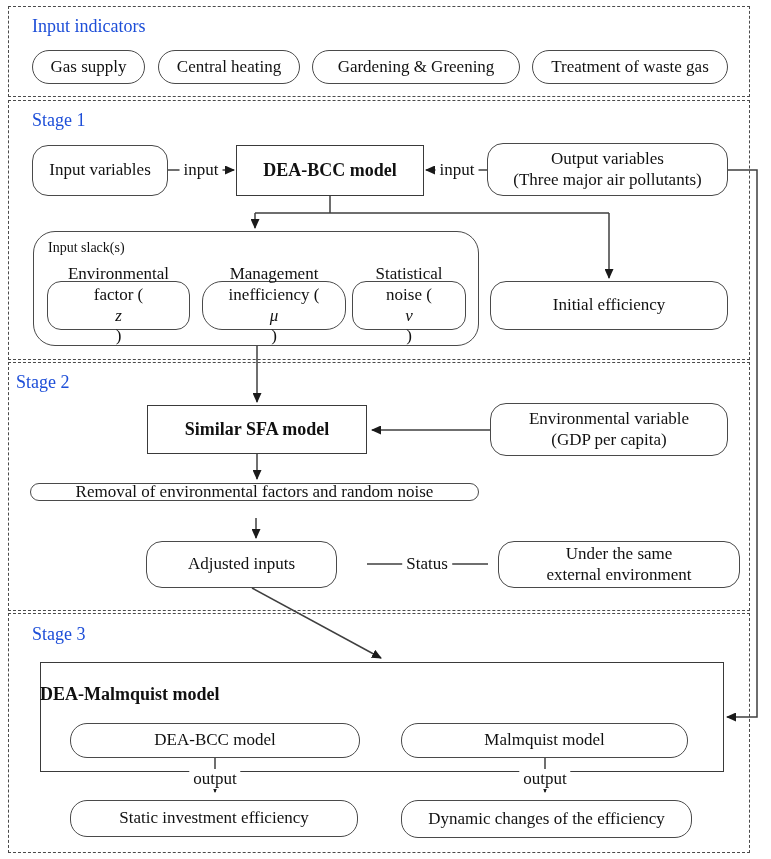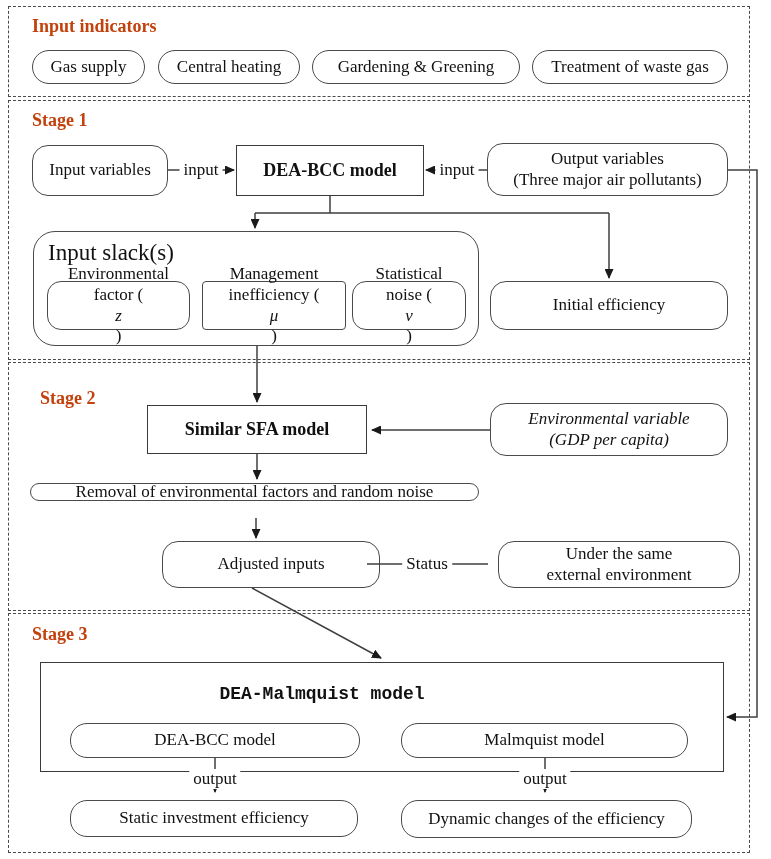--- a/index.html
+++ b/index.html
@@ -1,50 +1,50 @@
 <!DOCTYPE html>
 <html><head>
 <meta charset="utf-8">
 <style>
   html,body{margin:0;padding:0;background:#fff;}
   body{font-family:"Liberation Serif","DejaVu Serif",serif;color:#111;}
   .canvas{position:relative;width:771px;height:859px;background:#fff;overflow:hidden;}
   .dashed-sec{position:absolute;border:1px dashed #4a4a4a;background:none;}
-  .sec-title{position:absolute;font-weight:bold;font-size:18px;color:#c2410c;}
+  .sec-title{position:absolute;font-weight:normal;font-size:18px;color:#1d4ed8;}
   .box{position:absolute;background:#fff;border:1.5px solid #4a4a4a;display:flex;
        flex-direction:column;align-items:center;justify-content:center;
        text-align:center;font-size:17px;line-height:1.22;z-index:3;box-sizing:border-box;}
   .rounded{border-radius:16px;}
   .pill{border-radius:17px;}
   .rect{border-radius:0;border-color:#3a3a3a;font-weight:bold;}
   .container-box{position:absolute;background:#fff;border:1.5px solid #4a4a4a;
        border-radius:22px;z-index:2;box-sizing:border-box;}
   .container-rect{position:absolute;background:#fff;border:1.5px solid #3a3a3a;
        z-index:2;box-sizing:border-box;}
-  .inner-label{position:absolute;font-size:23px;z-index:3;}
+  .inner-label{position:absolute;font-size:14px;z-index:3;}
   .bold{font-weight:bold;}
   svg.wires{position:absolute;left:0;top:0;z-index:4;pointer-events:none;}
   .wire-label{position:absolute;z-index:5;background:#fff;padding:0 4px;font-size:17px;
        transform:translate(-50%,-50%);white-space:nowrap;}
   .var-italic{font-style:italic;}
   .two-line span{display:block;}
 </style>
 </head>
 <body>
 
 <div class="canvas">
 
   <div class="dashed-sec" style="left:8px;top:6px;width:740px;height:89px;"></div>
   <div class="dashed-sec" style="left:8px;top:100px;width:740px;height:258px;"></div>
   <div class="dashed-sec" style="left:8px;top:362px;width:740px;height:247px;"></div>
   <div class="dashed-sec" style="left:8px;top:613px;width:740px;height:238px;"></div>
 
   <div class="sec-title" style="left:32px;top:16px;">Input indicators</div>
   <div class="sec-title" style="left:32px;top:110px;">Stage 1</div>
-  <div class="sec-title" style="left:40px;top:372px;margin-top:16px;">Stage 2</div>
+  <div class="sec-title" style="left:16px;top:372px;">Stage 2</div>
   <div class="sec-title" style="left:32px;top:624px;">Stage 3</div>
 
   <div class="box pill" style="left:32px;top:50px;width:113px;height:34px;">Gas supply</div>
   <div class="box pill" style="left:158px;top:50px;width:142px;height:34px;">Central heating</div>
   <div class="box pill" style="left:312px;top:50px;width:208px;height:34px;">Gardening &amp; Greening</div>
   <div class="box rounded" style="left:32px;top:145px;width:136px;height:51px;">Input variables</div>
 
   <div class="box pill" style="left:532px;top:50px;width:196px;height:34px;">Treatment of waste gas</div>
   <div class="box rect" style="left:236px;top:145px;width:188px;height:51px;font-size:18px;">DEA-BCC model</div>
   <div class="box rounded two-line" style="left:487px;top:143px;width:241px;height:53px;">
@@ -56,52 +56,52 @@
   <div class="inner-label" style="left:48px;top:240px;">Input slack(s)</div>
 
   <div class="box rounded two-line" style="left:47px;top:281px;width:143px;height:49px;border-radius:14px;">
     <span>Environmental</span>
     <span>
         <span>factor (</span>
         <span class="var-italic">z</span>
         <span>)</span>
       </span>
   </div>
-  <div class="box rounded two-line" style="left:202px;top:281px;width:144px;height:49px;border-radius:4px;justify-content:center;">
+  <div class="box rounded two-line" style="left:202px;top:281px;width:144px;height:49px;border-radius:20px;justify-content:center;">
     <span>Management</span>
     <span>
         <span>inefficiency (</span>
         <span class="var-italic">μ</span>
         <span>)</span>
       </span>
   </div>
   <div class="box rounded two-line" style="left:352px;top:281px;width:114px;height:49px;border-radius:14px;">
     <span>Statistical</span>
     <span>
         <span>noise (</span>
         <span class="var-italic">v</span>
         <span>)</span>
       </span>
   </div>
   <div class="box rounded" style="left:490px;top:281px;width:238px;height:49px;">Initial efficiency</div>
 
   <div class="box rect" style="left:147px;top:405px;width:220px;height:49px;font-size:18px;">Similar SFA model</div>
-  <div class="box rounded two-line" style="left:490px;top:403px;width:238px;height:53px;font-style:italic;">
+  <div class="box rounded two-line" style="left:490px;top:403px;width:238px;height:53px;">
     <span>Environmental variable</span>
     <span>(GDP per capita)</span>
   </div>
   <div class="box pill" style="left:30px;top:483px;width:449px;height:18px;">Removal of environmental factors and random noise</div>
-  <div class="box rounded" style="left:146px;top:541px;width:218px;height:47px;margin-left:16px;">Adjusted inputs</div>
+  <div class="box rounded" style="left:146px;top:541px;width:191px;height:47px;">Adjusted inputs</div>
   <div class="box rounded two-line" style="left:486px;top:541px;width:242px;height:47px;margin-left:12px;">
     <span>Under the same</span>
     <span>external environment</span>
   </div>
 
   <div class="container-rect" style="left:40px;top:662px;width:684px;height:110px;"></div>
-  <div class="inner-label bold" style="left:40px;top:684px;width:564px;text-align:center;font-size:18px;font-family:Liberation Mono, monospace;">DEA-Malmquist model</div>
+  <div class="inner-label bold" style="left:40px;top:684px;width:564px;font-size:18px;">DEA-Malmquist model</div>
   <div class="box pill" style="left:70px;top:723px;width:290px;height:35px;">DEA-BCC model</div>
   <div class="box pill" style="left:401px;top:723px;width:287px;height:35px;">Malmquist model</div>
   <div class="box pill" style="left:70px;top:800px;width:288px;height:37px;">Static investment efficiency</div>
   <div class="box pill" style="left:401px;top:800px;width:291px;height:38px;">Dynamic changes of the efficiency</div>
 
   <svg class="wires" width="771" height="859" viewBox="0 0 771 859">
     <defs>
       <marker id="arr" markerUnits="userSpaceOnUse" markerWidth="11" markerHeight="9" refX="9" refY="4.5" orient="auto">
         <path d="M0,0 L10,4.5 L0,9 Z" fill="#1a1a1a"></path>
       </marker>

